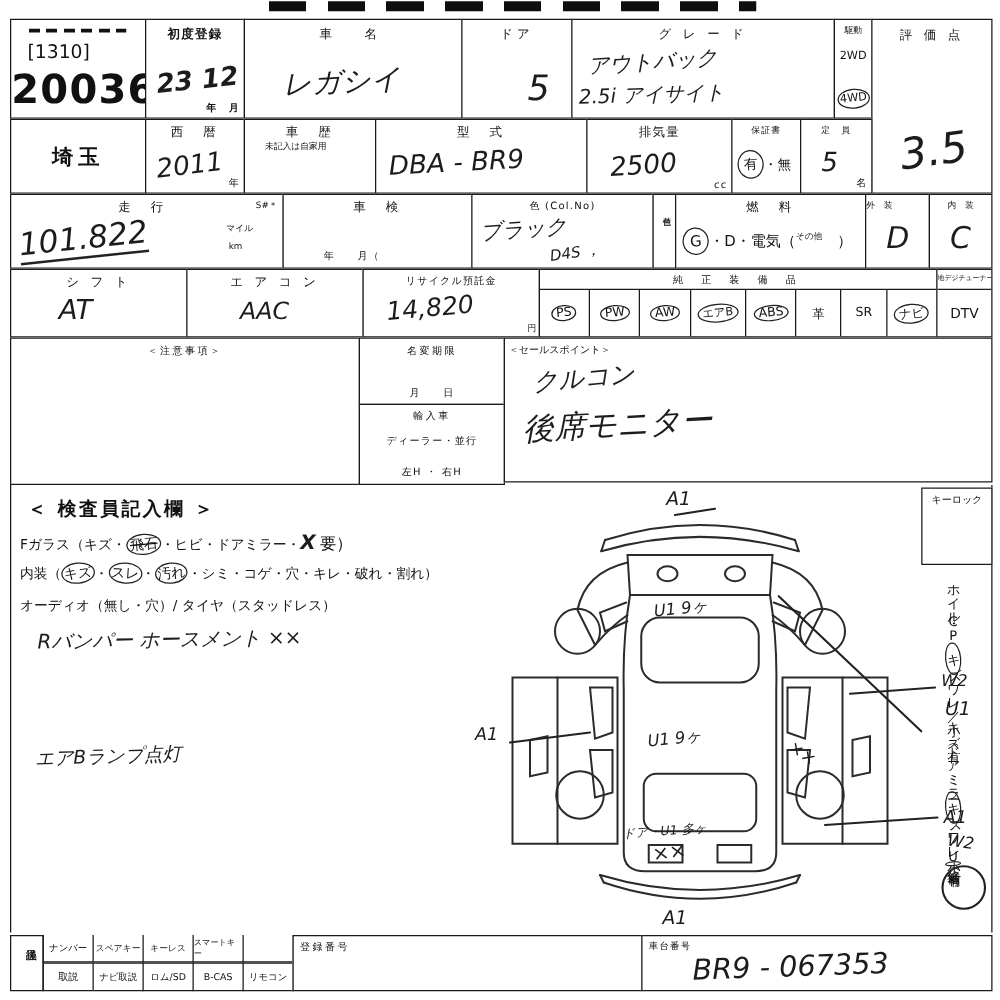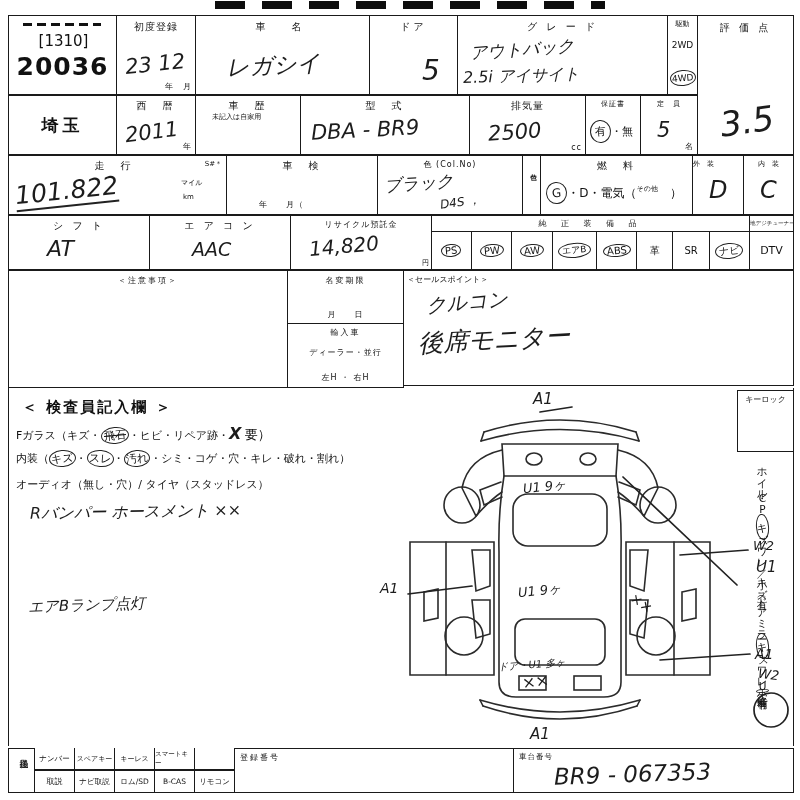--- a/index.html
+++ b/index.html
@@ -22,25 +22,25 @@
 </head>
 <body>
 
 <div class="sheet">
 
   <div class="abs" style="left:215px;top:1px;width:390px;height:8px;
               background:repeating-linear-gradient(90deg,#0d0d0d 0 30px,transparent 30px 47px);"></div>
 
   <div class="cell" style="left:8px;top:15px;width:109px;height:80px;">
     <div class="dash abs" style="left:14px;top:7px;width:78px;"></div>
-    <div class="abs" style="left:1px;top:16px;width:100%;text-align:center;font-size:15px;">[1310]</div>
-    <div class="abs" style="left:0;top:36px;width:100%;text-align:center;font-size:25px;font-weight:bold;letter-spacing:1px;">20036</div>
-  </div>
-
-  <div class="cell" style="left:116px;top:15px;width:80px;height:80px;">
+    <div class="abs" style="left:13px;top:16px;width:100%;font-size:15px;">[1310]</div>
+    <div class="abs" style="left:0;top:36px;width:100%;text-align:left;font-size:32px;font-weight:bold;letter-spacing:1px;">20036</div>
+  </div>
+
+  <div class="cell" style="left:116px;top:15px;width:80px;height:80px;font-weight:bold;">
     <div class="lbl abs" style="left:0;top:4px;width:100%;letter-spacing:1px;">初度登録</div>
     <div class="hand abs" style="left:8px;top:36px;font-size:21px;transform:rotate(-6deg);">23 12</div>
     <div class="sm abs" style="right:3px;bottom:2px;">年　月</div>
   </div>
 
   <div class="cell" style="left:195px;top:15px;width:175px;height:80px;">
     <div class="lbl abs" style="left:0;top:4px;width:100%;letter-spacing:8px;">車　名</div>
     <div class="hand abs" style="left:30px;top:34px;font-size:23px;transform:rotate(-3deg);">レガシイ</div>
   </div>
 
@@ -219,21 +219,21 @@
     <div class="hand abs" style="left:22px;top:18px;font-size:20px;transform:rotate(-5deg);">クルコン</div>
     <div class="hand abs" style="left:14px;top:52px;font-size:25px;transform:rotate(-3deg);">後席モニター</div>
   </div>
 
   <div class="abs" style="left:8px;top:388px;width:786px;height:358px;border-left:1.6px solid #1a1a1a;border-right:1.6px solid #1a1a1a;box-sizing:border-box;">
   </div>
 
   <div class="abs" style="left:22px;top:398px;font-size:15px;letter-spacing:2px;font-weight:bold;">＜ 検査員記入欄 ＞</div>
 
   <div class="abs" style="left:16px;top:424px;font-size:11px;white-space:nowrap;">
-    <span>Fガラス（キズ・</span><span class="circ strike" style="padding:0 2px;">飛石</span><span>・ヒビ・リペア跡・</span><span class="hand" style="font-size:16px;font-weight:bold;">X</span> <span style="font-size:13px;">要）</span>
+    <span>Fガラス（キズ・</span><span class="circ strike" style="padding:0 2px;">飛石</span><span>・ヒビ・ドアミラー・</span><span class="hand" style="font-size:16px;font-weight:bold;">X</span> <span style="font-size:13px;">要）</span>
   </div>
 
   <div class="abs" style="left:16px;top:450px;font-size:11px;white-space:nowrap;">
     <span>内装（</span><span class="circ" style="padding:0 1px;">キズ</span><span>・</span><span class="circ" style="padding:0 1px;transform:rotate(4deg);">スレ</span><span>・</span><span class="circ" style="padding:0 1px;">汚れ</span><span>・シミ・コゲ・穴・キレ・破れ・割れ）</span>
   </div>
 
   <div class="abs" style="left:16px;top:477px;font-size:11px;white-space:nowrap;">オーディオ（無し・穴）/ タイヤ（スタッドレス）</div>
 
   <div class="hand abs" style="left:30px;top:502px;font-size:16px;transform:rotate(-1deg);">Rバンパー ホースメント ××</div>
   <div class="hand abs" style="left:28px;top:596px;font-size:15px;transform:rotate(-2deg);">エアBランプ点灯</div>

